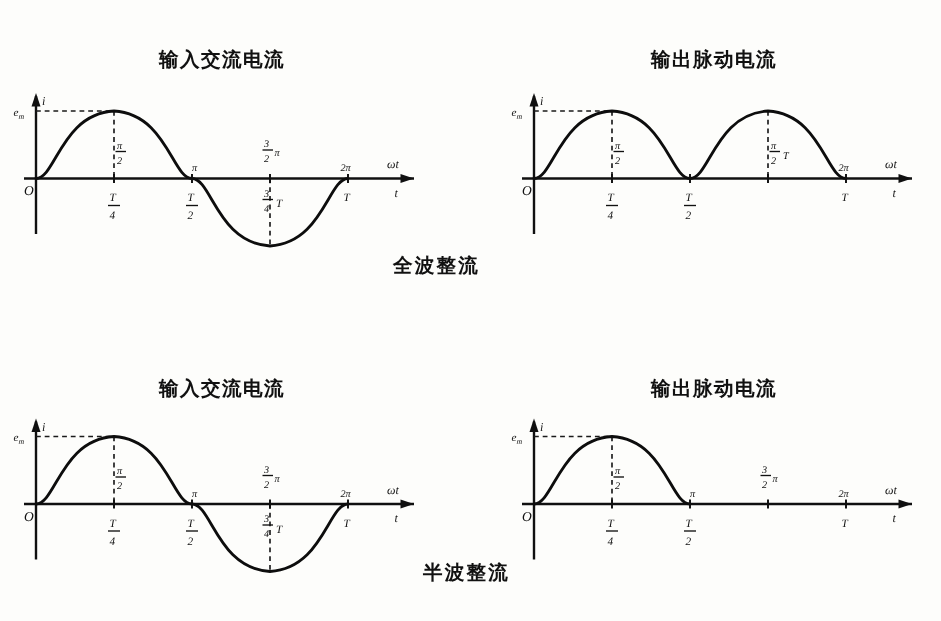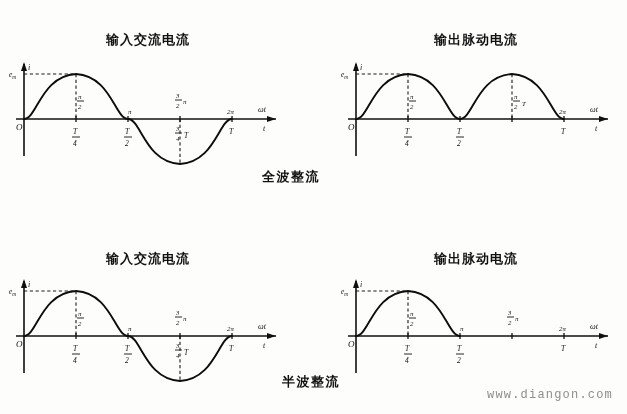--- a/index.html
+++ b/index.html
@@ -249,15 +249,14 @@
         <text class="frac-n" x="219" y="56">2π</text>
         <text class="frac" x="221" y="76">T</text>
         <text class="lbl" x="250" y="54">ωt</text>
         <text class="lbl" x="255" y="73">t</text>
       </g>
     </svg>
   </div>
 
   <div class="caption" style="left:262px;top:373px;margin-left:20px;">半波整流</div>
 
-  <div class="wm">www.diangon.com</div>
 
 </div>
 
 </body></html>

